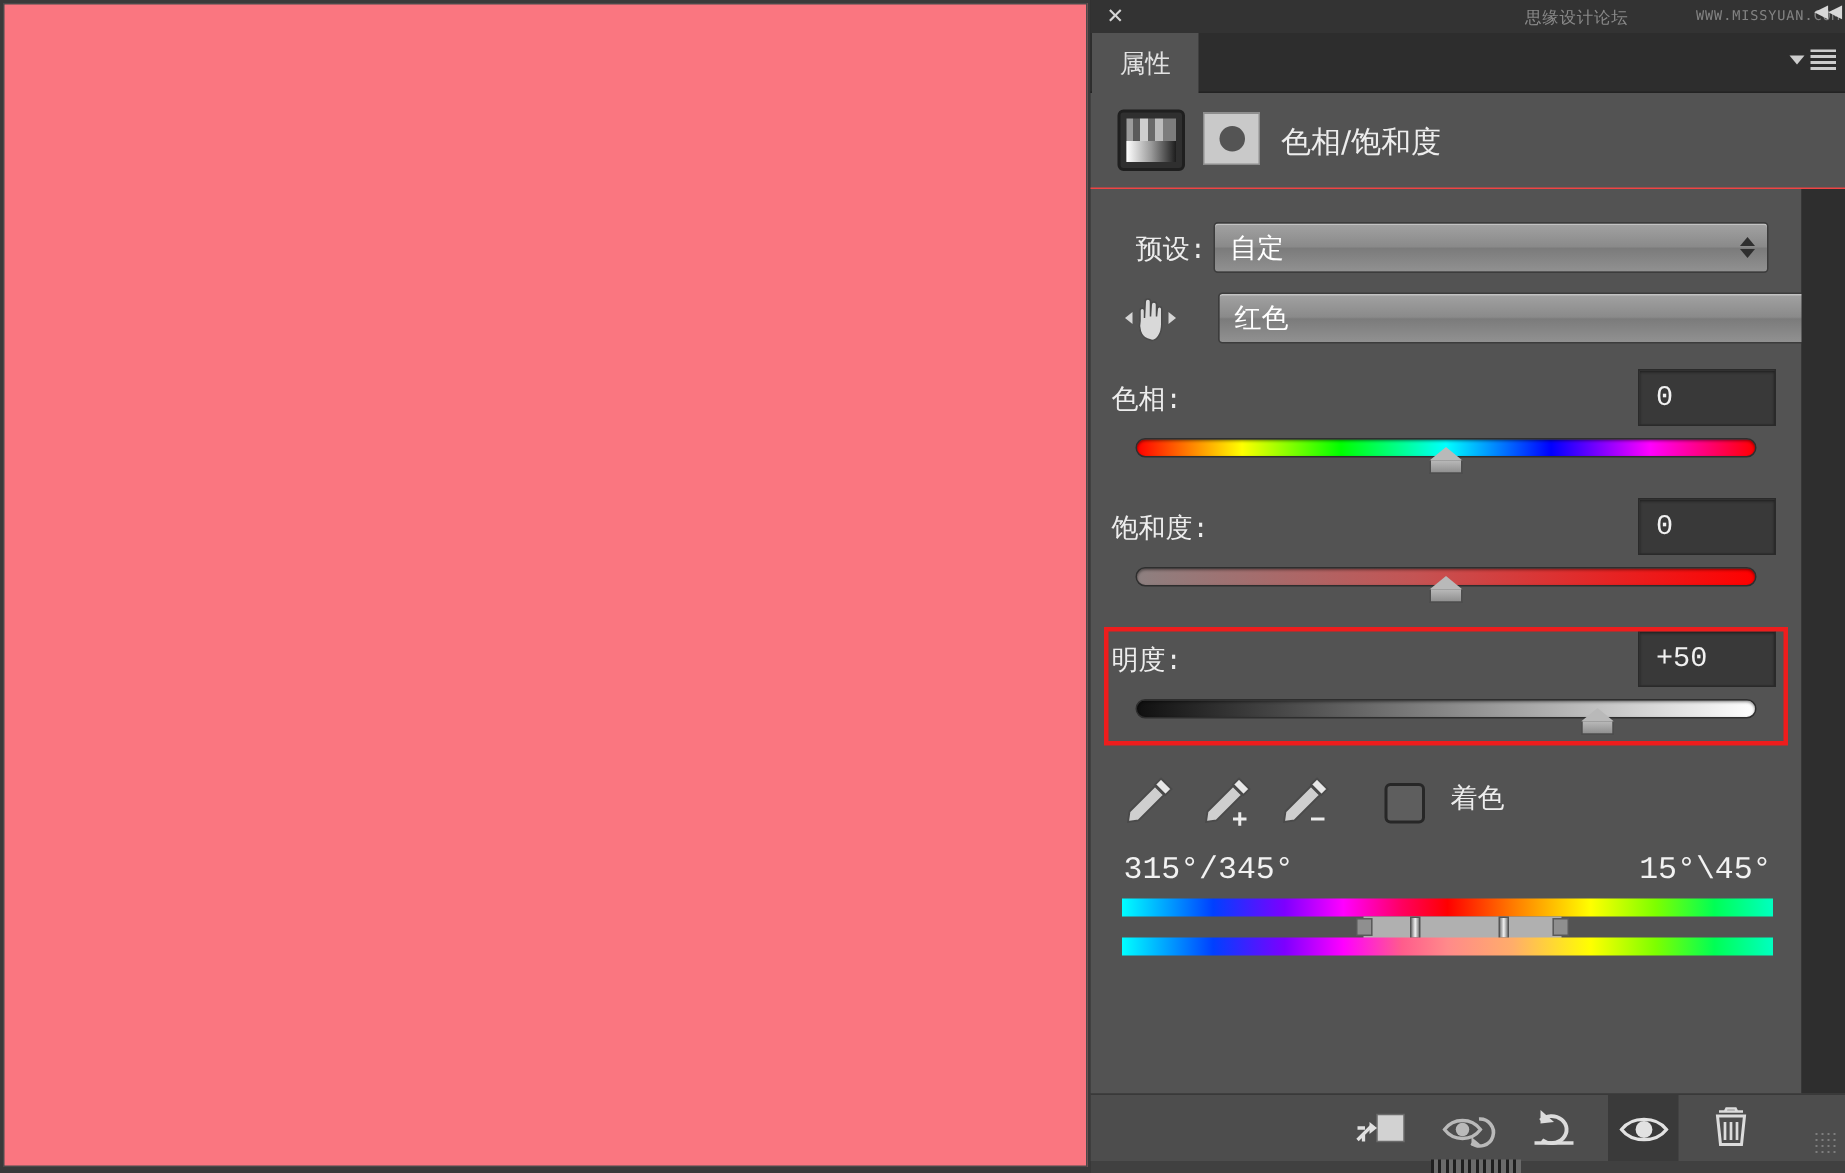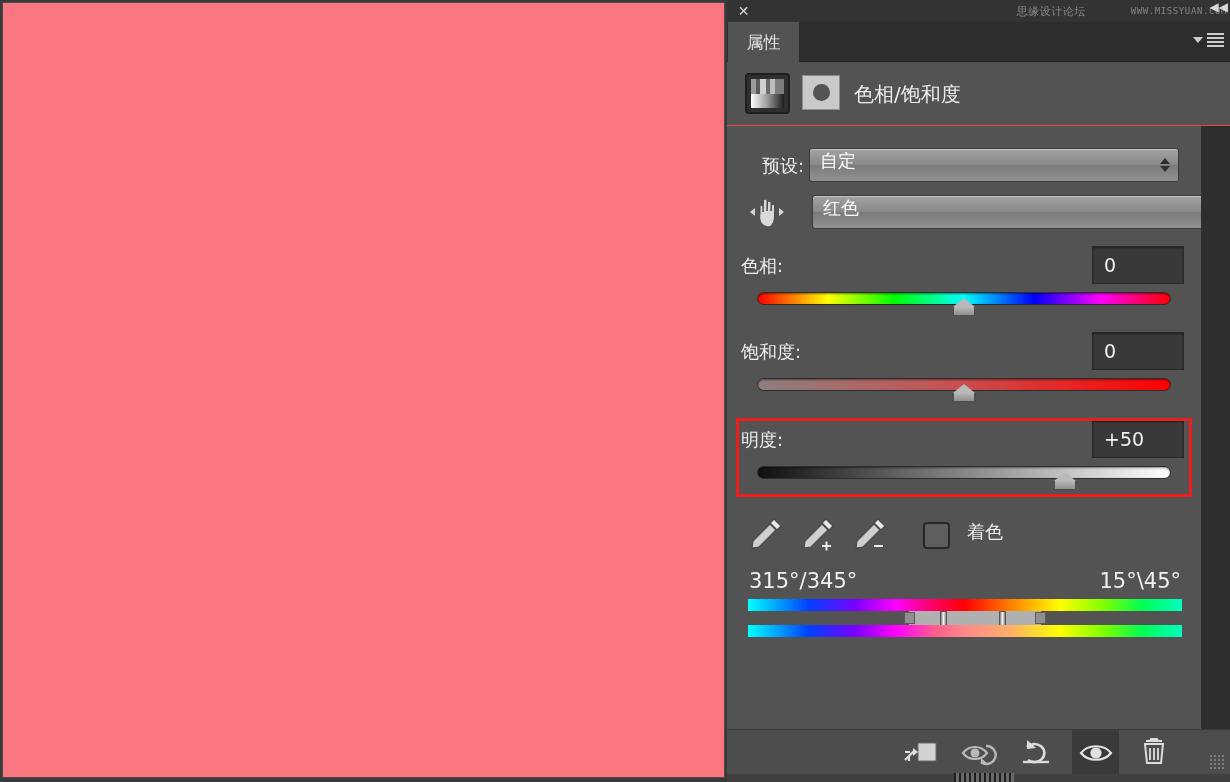--- a/index.html
+++ b/index.html
@@ -134,39 +134,40 @@
     position: absolute; left: 127px; top: 0; height: 64px;
     display: flex; align-items: center;
     color: #ededed; font-size: 20px;
   }
 
   
   #panel-body {
     position: absolute; left: 0; top: 126px;
     width: 474px; height: 603px;
     background: #535353;
+    font-family: Liberation Mono, monospace;
   }
   #body-scroll-gutter{
     position:absolute; left:474px; top:126px; width:29px; height:603px;
     background:#2e2e2e;
   }
 
   
   .row-label { color: #ededed; font-size: 18px; }
 
   
   #preset-row { position: absolute; left: 0; top: 20px; width: 474px; height: 38px; }
   #preset-label { position: absolute; right: 397px; top: 8px; white-space: nowrap; }
   .ps-select {
     position: absolute; height: 34px;
     background: linear-gradient(to bottom,#a2a2a2 0%, #8a8a8a 48%, #7b7b7b 52%, #919191 100%);
     border: 1px solid #3c3c3c;
     border-radius: 3px;
     box-shadow: inset 0 1px 0 rgba(255,255,255,.35);
-    display: flex; align-items: flex-start;
+    display: flex; align-items: center;
     cursor: pointer;
   }
   .ps-select .val { color: #ffffff; font-size: 18px; padding-left: 10px; }
   .ps-spin {
     position: absolute; right: 8px; top: 50%; transform: translateY(-50%);
     display: flex; flex-direction: column; gap: 2px;
   }
   .ps-spin .up { width:0;height:0;border-left:5px solid transparent;border-right:5px solid transparent;border-bottom:6px solid #2f2f2f; }
   .ps-spin .dn { width:0;height:0;border-left:5px solid transparent;border-right:5px solid transparent;border-top:6px solid #2f2f2f; }
 

